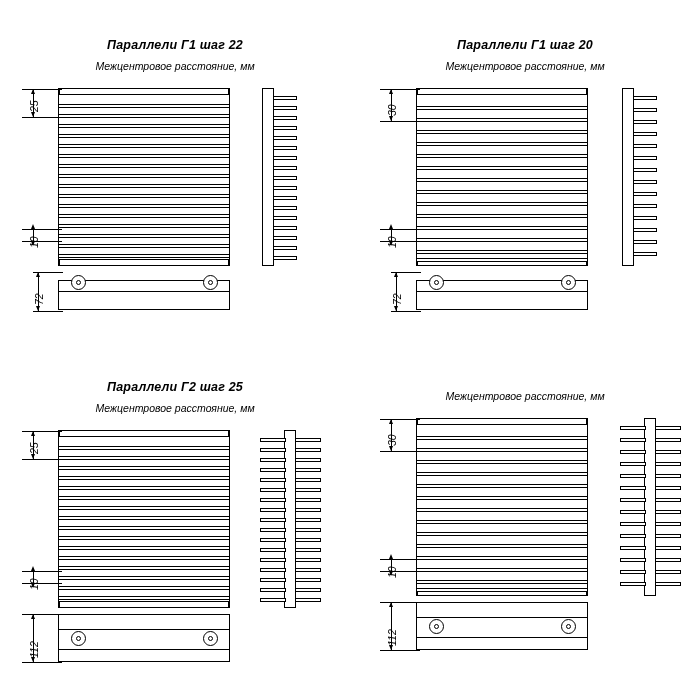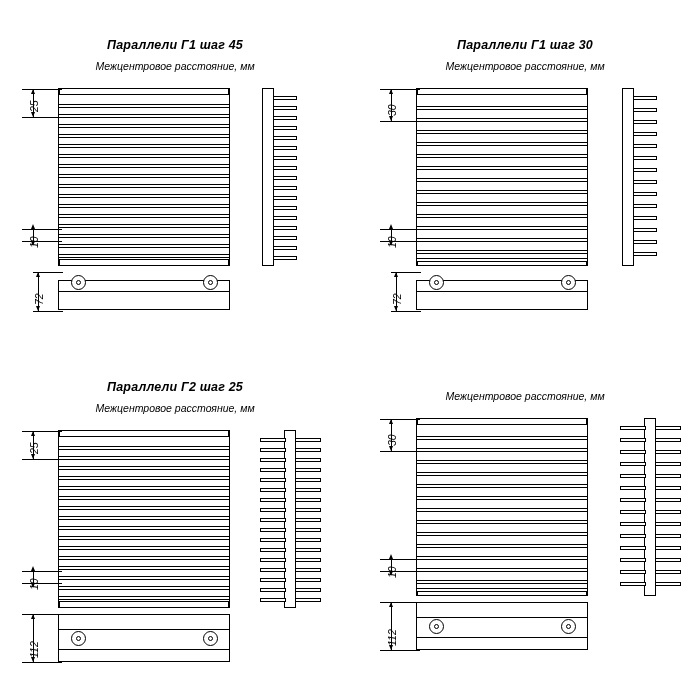--- a/index.html
+++ b/index.html
@@ -162,21 +162,21 @@
     transform-origin: left top;
     white-space: nowrap;
   }
 </style>
 </head>
 <body>
 
 <div id="sheet">
 
   <div class="panel tl">
-    <div class="title">Параллели Г1 шаг 45</div>
+    <div class="title">Параллели Г1 шаг 22</div>
     <div class="subtitle">Межцентровое расстояние, мм</div>
 
     <div class="front" style="left:58px; top:88px; width:172px; height:178px;">
       <div class="cap top"></div>
       <div class="cap bot"></div>
       <div class="rung" style="top:16px"></div>
         <div class="rung" style="top:26px"></div>
       <div class="rung" style="top:36px"></div>
         <div class="rung" style="top:46px"></div>
       <div class="rung" style="top:56px"></div>
@@ -240,21 +240,21 @@
 
     <div class="extline" style="left:33px; top:272px; width:30px;"></div>
     <div class="extline" style="left:33px; top:311px; width:30px;"></div>
     <div class="dimline" style="left:38px; top:272px; height:39px;"></div>
     <div class="arrowu" style="left:35.6px; top:272px;"></div>
     <div class="arrowd" style="left:35.6px; top:306px;"></div>
     <div class="dimtext" style="left:33px; top:305px;">72</div>
   </div>
 
   <div class="panel tr">
-    <div class="title">Параллели Г1 шаг 30</div>
+    <div class="title">Параллели Г1 шаг 20</div>
     <div class="subtitle">Межцентровое расстояние, мм</div>
 
     <div class="front" style="left:66px; top:88px; width:172px; height:178px;">
       <div class="cap top"></div>
       <div class="cap bot"></div>
       <div class="rung" style="top:18px"></div>
         <div class="rung" style="top:30px"></div>
       <div class="rung" style="top:42px"></div>
         <div class="rung" style="top:54px"></div>
       <div class="rung" style="top:66px"></div>

